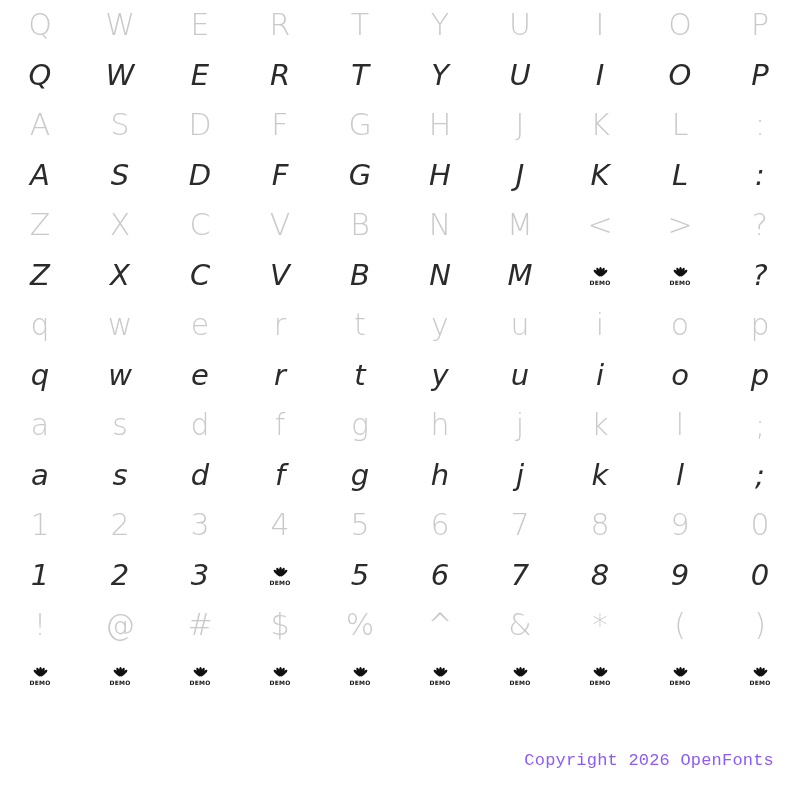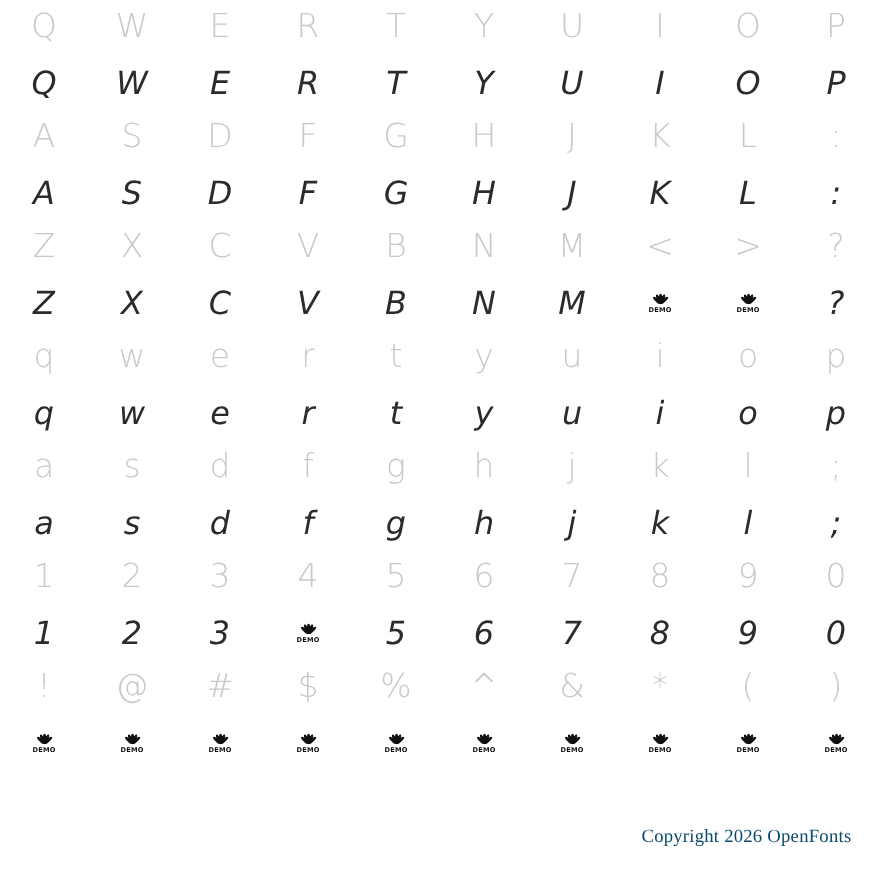--- a/index.html
+++ b/index.html
@@ -97,23 +97,23 @@
     font-style: normal;
     letter-spacing: 0.2px;
     color: #111111;
     line-height: 8px;
     margin-top: 1px;
   }
   .copyright {
     position: absolute;
     right: 26px;
     bottom: 30px;
-    font-family: Liberation Serif, serif;
+    font-family: Liberation Mono, monospace;
     font-size: 17px;
-    color: #0c4a6e;
+    color: #8b5cf6;
     letter-spacing: 0.2px;
     white-space: nowrap;
   }
 </style>
 </head>
 <body>
 
 <div id="sheet">
   <div class="grid" id="glyph-grid">
       <div class="row row-ref">

